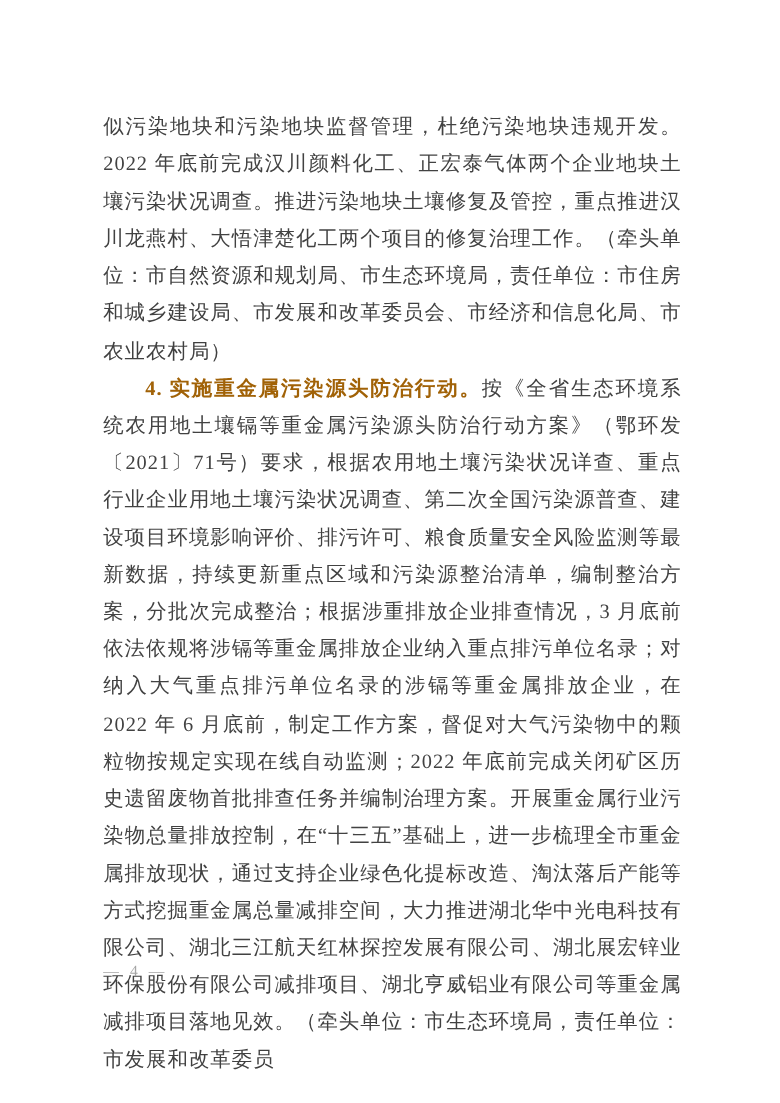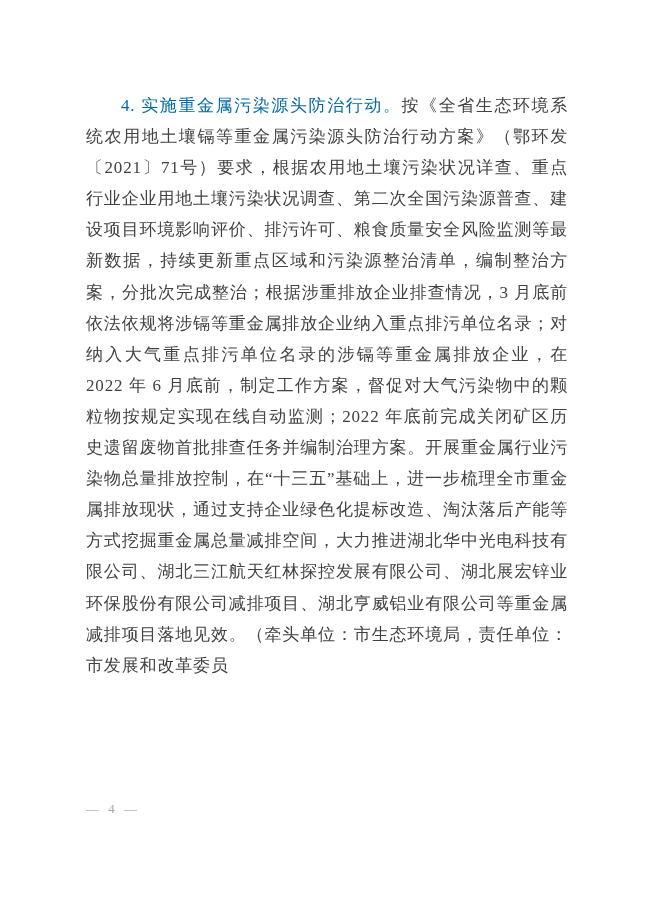--- a/index.html
+++ b/index.html
@@ -31,22 +31,22 @@
     margin: 0;
     padding: 0;
   }
   .para.indent {
     text-indent: 35px;
   }
   .run {
     display: inline;
   }
   .run.heading-bold {
-    font-weight: 400;
-    color: #0369a1;
+    font-weight: 700;
+    color: #a16207;
   }
   .run.kai {
     color: #404040;
   }
   .footer-pagenum {
     position: absolute;
     left: 86px;
     top: 801px;
     font-size: 13px;
     letter-spacing: 3px;
@@ -54,20 +54,21 @@
     font-family: "Liberation Serif", serif;
   }
 </style>
 </head>
 <body>
 
 <div class="page">
 
   <div class="text-block">
 
+    <p class="para"><span class="run">似污染地块和污染地块监督管理，杜绝污染地块违规开发。2022 年底前完成汉川颜料化工、正宏泰气体两个企业地块土壤污染状况调查。推进污染地块土壤修复及管控，重点推进汉川龙燕村、大悟津楚化工两个项目的修复治理工作。</span><span class="run kai">（牵头单位：市自然资源和规划局、市生态环境局，责任单位：市住房和城乡建设局、市发展和改革委员会、市经济和信息化局、市农业农村局）</span></p>
 
     <p class="para indent"><span class="run heading-bold">4. 实施重金属污染源头防治行动。</span><span class="run">按《全省生态环境系统农用地土壤镉等重金属污染源头防治行动方案》（鄂环发〔2021〕71号）要求，根据农用地土壤污染状况详查、重点行业企业用地土壤污染状况调查、第二次全国污染源普查、建设项目环境影响评价、排污许可、粮食质量安全风险监测等最新数据，持续更新重点区域和污染源整治清单，编制整治方案，分批次完成整治；根据涉重排放企业排查情况，3 月底前依法依规将涉镉等重金属排放企业纳入重点排污单位名录；对纳入大气重点排污单位名录的涉镉等重金属排放企业，在 2022 年 6 月底前，制定工作方案，督促对大气污染物中的颗粒物按规定实现在线自动监测；2022 年底前完成关闭矿区历史遗留废物首批排查任务并编制治理方案。开展重金属行业污染物总量排放控制，在“十三五”基础上，进一步梳理全市重金属排放现状，通过支持企业绿色化提标改造、淘汰落后产能等方式挖掘重金属总量减排空间，大力推进湖北华中光电科技有限公司、湖北三江航天红林探控发展有限公司、湖北展宏锌业环保股份有限公司减排项目、湖北亨威铝业有限公司等重金属减排项目落地见效。</span><span class="run kai">（牵头单位：市生态环境局，责任单位：市发展和改革委员</span></p>
 
   </div>
 
   <div class="footer-pagenum">— 4 —</div>
 
 </div>
 
 </body></html>

